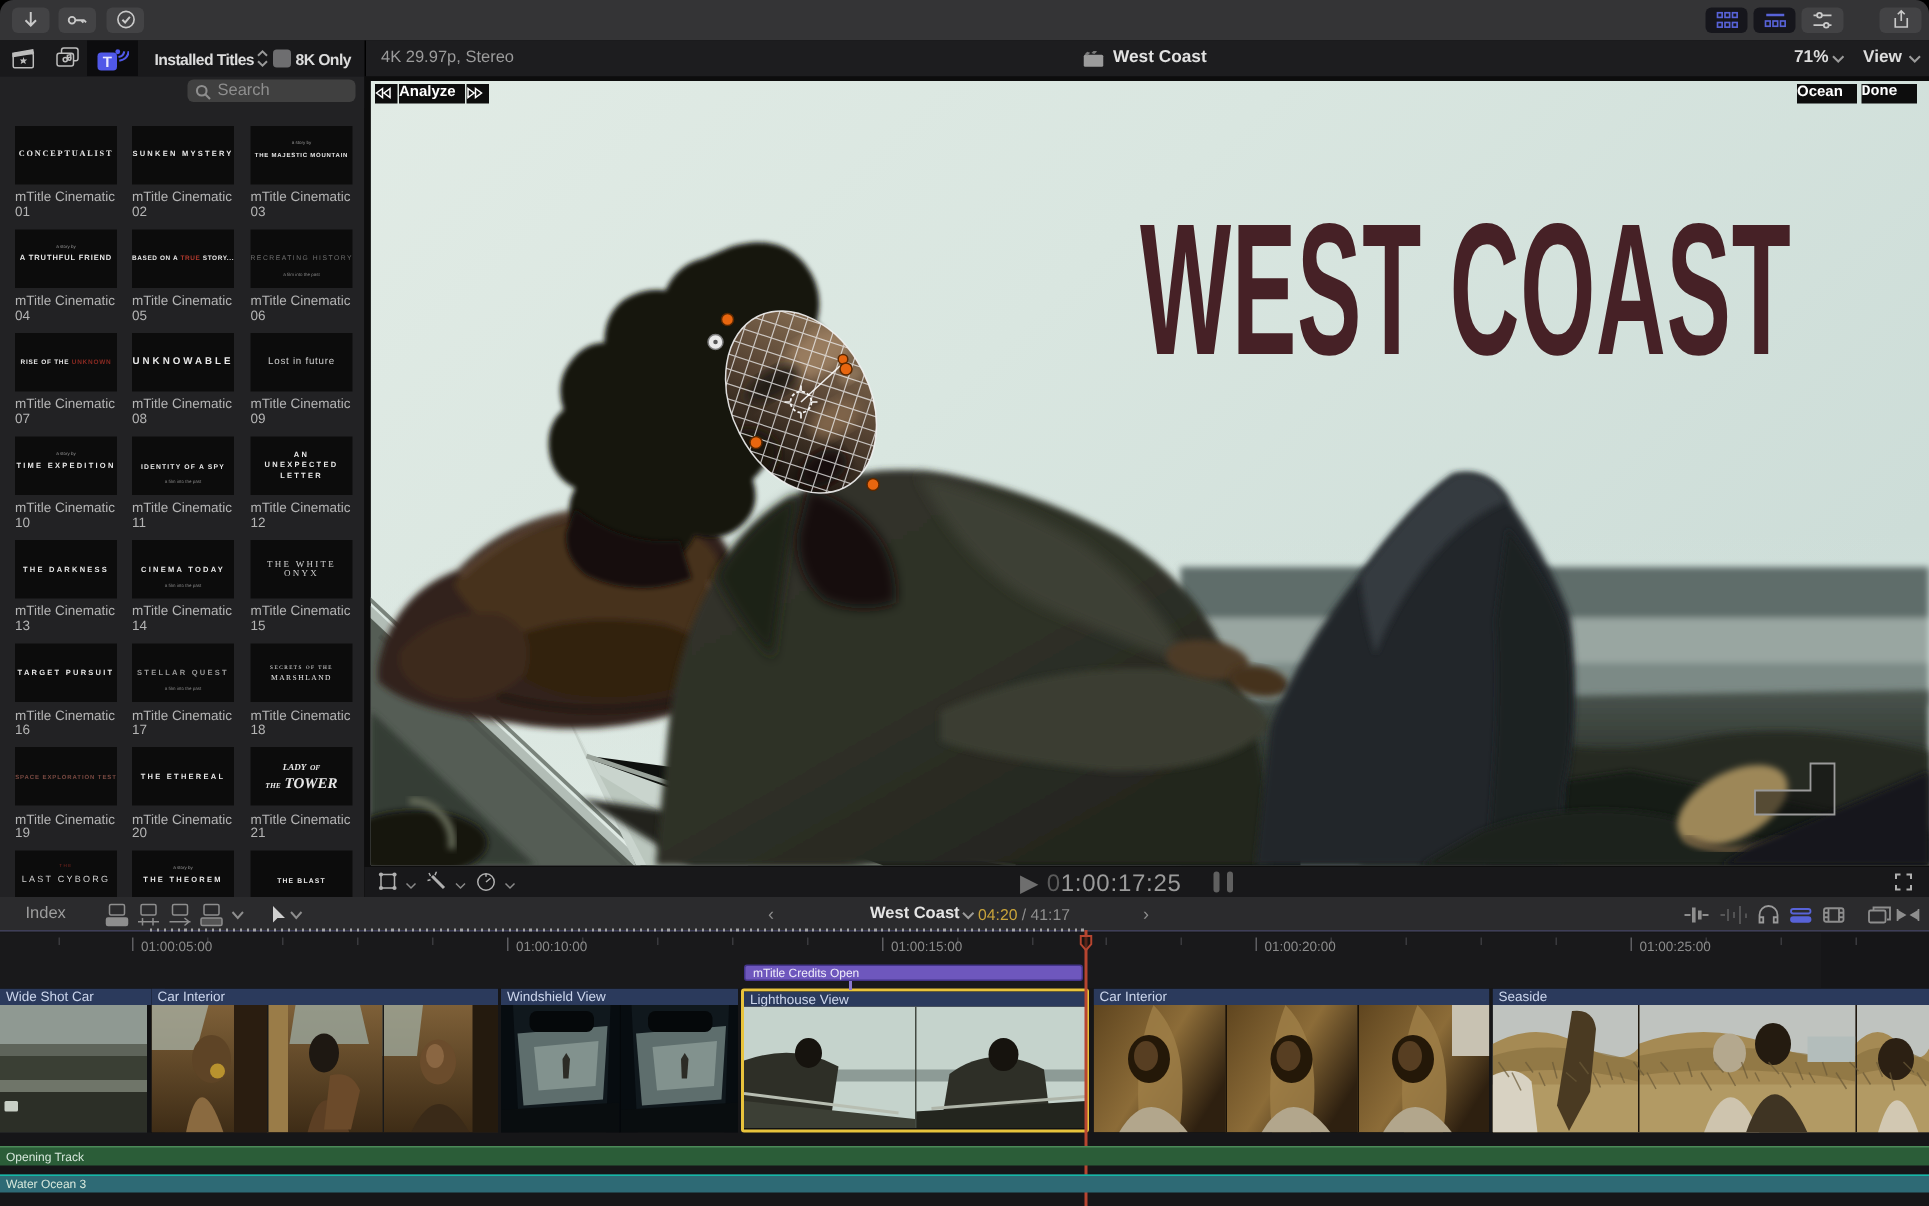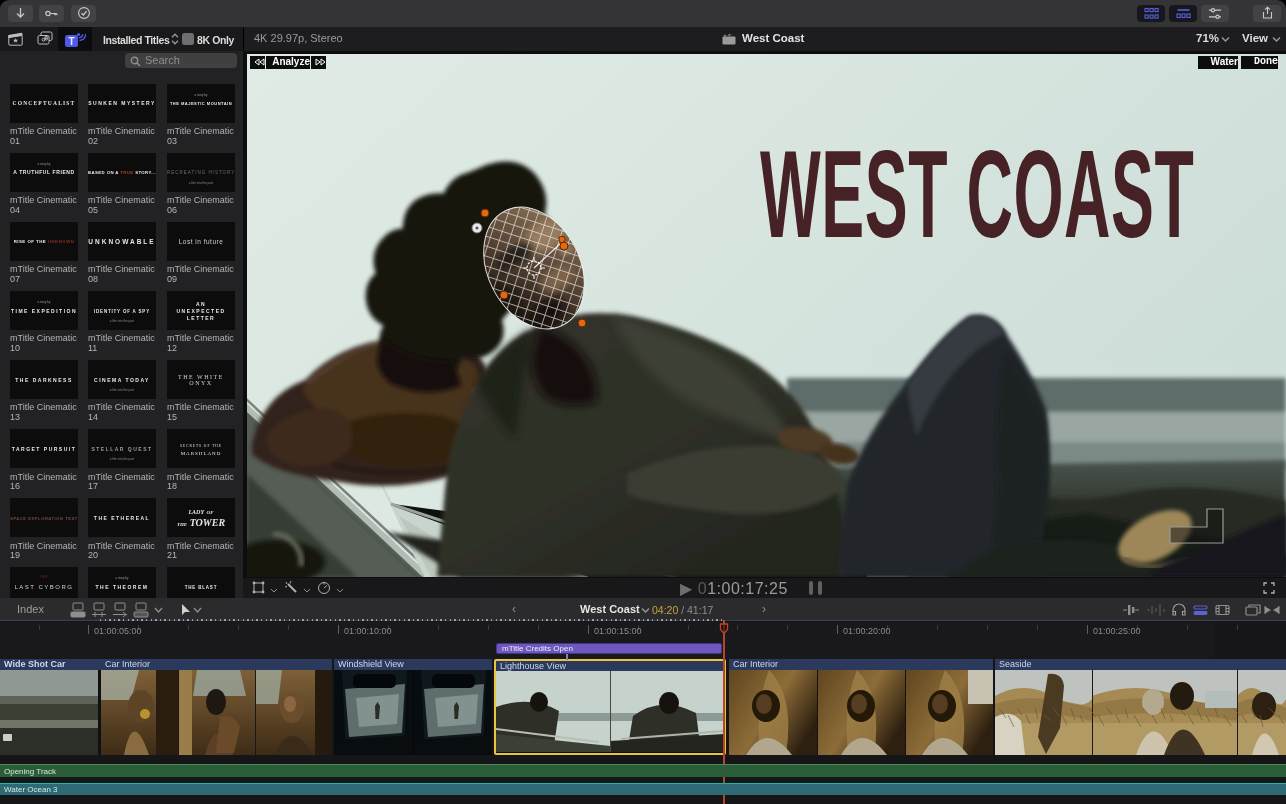--- a/index.html
+++ b/index.html
@@ -21,21 +21,21 @@
   #sidebar { left:0; top:51px; width:243px; height:547px; background:#222224; overflow:hidden; }
   #searchrow { position:absolute; left:0; top:0; width:243px; height:21px; background:#222224; }
   #searchbox { position:absolute; left:125px; top:2px; width:112px; height:15px; background:#404040; border-radius:4px; color:#8e8e8e; font-size:11px; line-height:15px; padding-left:20px; }
   .thumb { position:absolute; width:68px; height:39px; background:#0c0c0c; color:#cfcfcf; overflow:hidden; text-align:center; }
   .tlabel { position:absolute; width:76px; color:#b4b4b4; font-size:9px; line-height:9.5px; }
 
   
   #viewer { left:243px; top:51px; width:1043px; height:547px; background:#0d0d0d; }
   #video { position:absolute; left:4px; top:3px; width:1039px; height:523px; overflow:hidden; }
   #vtoolbar { position:absolute; left:0px; top:527px; width:1043px; height:20px; background:#18181a; }
-  .vbtn { position:absolute; top:5px; height:13px; background:#0d0d0d; color:#fff; font-size:10px; font-weight:bold; text-align:right; }
+  .vbtn { position:absolute; top:5px; height:13px; background:#0d0d0d; color:#fff; font-size:10px; font-weight:bold; text-align:left; }
   #westcoast { position:absolute; left:513px; top:68px; width:860px; color:#462126; font-size:125px; font-weight:bold; letter-spacing:1px; transform:scaleX(0.515); transform-origin:0 0; white-space:nowrap; }
 
   
   #timeline { left:0; top:598px; width:1286px; height:206px; background:#161618; }
   #tltoolbar { position:absolute; left:0; top:0; width:1286px; height:23px; background:#2b2b2d; border-bottom:1px solid #3e3e58; }
   #ruler { position:absolute; left:0; top:24px; width:1214px; height:37px; background:#19191b; color:#8b8b8b; font-size:9px;text-align:center; }
   .clip { position:absolute; top:61px; height:96px; overflow:hidden; background:#101012; }
   .cliphdr { position:absolute; left:0; top:0; width:100%; height:11px; background:#2b3a5c; color:#ccd6ec; font-size:9px; line-height:11px; padding-left:4px; overflow:hidden; }
   .clipbody { position:absolute; left:0; top:11px; width:100%; height:85px; }
   .audio { position:absolute; left:0; width:1286px; color:#d7e8dc; font-size:8px; }
@@ -409,21 +409,21 @@
 
 
   <div id="westcoast">WEST COAST</div>
   <div class="vbtn" style="left:3px;top:2px;width:15px;"><svg width="11" height="8" viewBox="0 0 11 8" style="margin-top:2px;">
           <path d="M5 1 1 4l4 3zM10 1 6 4l4 3z" fill="none" stroke="#fff" stroke-width="1"></path>
         </svg></div>
   <div class="vbtn" style="left:19px;top:2px;width:44px;">Analyze</div>
   <div class="vbtn" style="left:64px;top:2px;width:15px;"><svg width="11" height="8" viewBox="0 0 11 8" style="margin-top:2px;">
           <path d="M1 1l4 3-4 3zM6 1l4 3-4 3z" fill="none" stroke="#fff" stroke-width="1"></path>
         </svg></div>
-  <div class="vbtn" style="left:951px;top:2px;width:40px;">Water</div>
+  <div class="vbtn" style="left:951px;top:2px;width:40px;">Ocean</div>
   <div class="vbtn" style="left:994px;top:2px;width:37px;font-family:Liberation Mono, monospace;">Done</div>
 </div>
   <div id="vtoolbar">
   <svg style="position:absolute;left:9px;top:3px;" width="100" height="14" viewBox="0 0 100 14">
     <g stroke="#b0b0b0" fill="none" stroke-width="1">
       <rect x="2" y="2" width="9" height="9" rx="1"></rect>
       <circle cx="2" cy="2" r="1.4" fill="#b0b0b0" stroke="none"></circle>
           <circle cx="11" cy="2" r="1.4" fill="#b0b0b0" stroke="none"></circle>
           <circle cx="2" cy="11" r="1.4" fill="#b0b0b0" stroke="none"></circle>
           <circle cx="11" cy="11" r="1.4" fill="#b0b0b0" stroke="none"></circle>
@@ -527,21 +527,21 @@
       <div style="position:absolute;left:1137px;top:3px;width:1px;height:5px;background:#3a3a3e;"></div>
       <div style="position:absolute;left:1187px;top:3px;width:1px;height:5px;background:#3a3a3e;"></div>
       <div style="position:absolute;left:1237px;top:3px;width:1px;height:5px;background:#3a3a3e;"></div>
       <div style="position:absolute;left:94px;top:4px;">01:00:05:00</div>
       <div style="position:absolute;left:344px;top:4px;">01:00:10:00</div>
       <div style="position:absolute;left:594px;top:4px;">01:00:15:00</div>
       <div style="position:absolute;left:843px;top:4px;">01:00:20:00</div>
       <div style="position:absolute;left:1093px;top:4px;">01:00:25:00</div>
     </div>
   <div id="clips">
-<div class="clip" style="left:0px;width:110px;font-weight:bold;">
+<div class="clip" style="left:0px;width:110px;">
   <div class="cliphdr">Wide Shot Car</div>
   <div class="clipbody"><svg width="98" height="85" viewBox="0 0 98 85" xmlns="http://www.w3.org/2000/svg">
             <rect width="98" height="85" fill="#8f9992"></rect>
 <rect y="26" width="98" height="9" fill="#5e645a"></rect>
 <rect y="34" width="98" height="18" fill="#3a3f34"></rect>
 <rect y="50" width="98" height="9" fill="#6f7569"></rect>
 <rect y="58" width="98" height="27" fill="#2c2f27"></rect>
 <rect x="3" y="64" width="9" height="7" rx="1" fill="#c8cfc5"></rect>
           </svg></div>
 </div>

